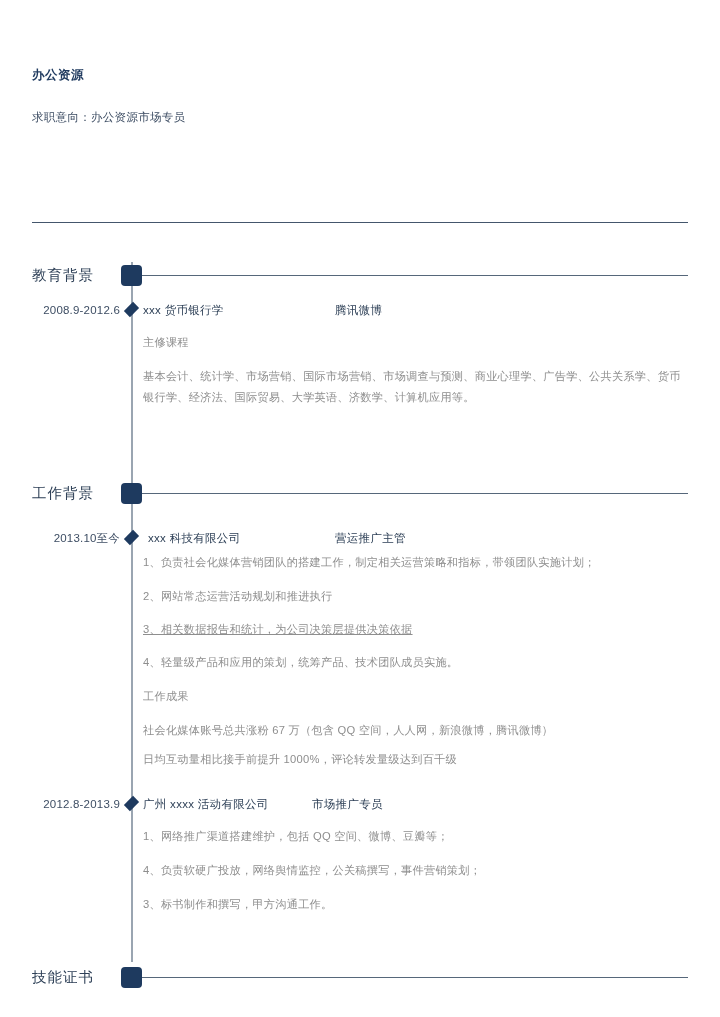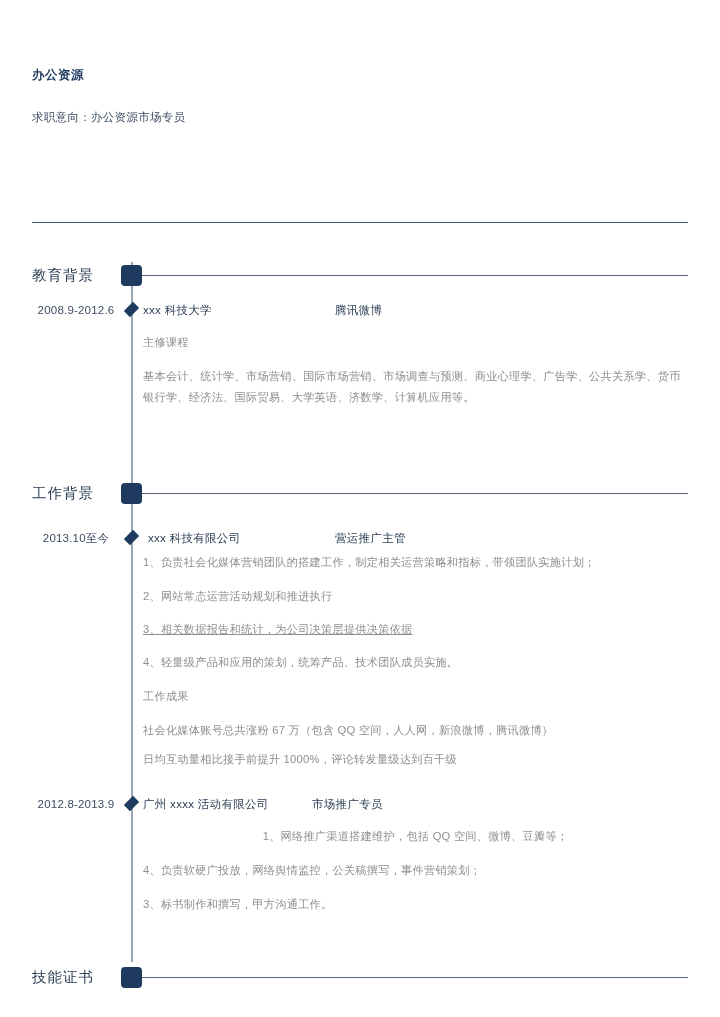--- a/index.html
+++ b/index.html
@@ -108,21 +108,21 @@
     position: absolute;
     left: 0;
     width: 720px;
     height: 20px;
   }
   .entry-date {
     position: absolute;
     top: 0;
     left: 32px;
     width: 88px;
-    text-align: center;
+    text-align: right;
     font-size: 11.5px;
     color: #3d4d63;
     line-height: 20px;
     white-space: nowrap;
     letter-spacing: 0.2px;
   }
   .entry-diamond {
     position: absolute;
     left: 125px;
     top: 3px;
@@ -180,21 +180,21 @@
 
   <div id="content-root">
       <div class="section-head" style="top: 226px;">
         <div class="section-title">教育背景</div>
         <div class="section-marker"></div>
         <div class="section-rule"></div>
       </div>
       <div class="entry-row" style="top: 264px;">
         <div class="entry-date">2008.9-2012.6</div>
         <div class="entry-diamond"></div>
-        <div class="entry-org" style="left: 143px;">xxx 科技大学</div>
+        <div class="entry-org" style="left: 143px;">xxx 货币银行学</div>
         <div class="entry-role" style="left: 335px;">腾讯微博</div>
       </div>
       <div class="body-line wrap" style="top: 296px;">主修课程</div>
       <div class="body-line wrap" style="top: 330px;">基本会计、统计学、市场营销、国际市场营销、市场调查与预测、商业心理学、广告学、公共关系学、货币银行学、经济法、国际贸易、大学英语、济数学、计算机应用等。</div>
       <div class="section-head" style="top: 444px; padding-left: 32px;">
         <div class="section-title">工作背景</div>
         <div class="section-marker"></div>
         <div class="section-rule"></div>
       </div>
       <div class="entry-row" style="top: 492px;">
@@ -209,21 +209,21 @@
       <div class="body-line wrap" style="top: 616px;">4、轻量级产品和应用的策划，统筹产品、技术团队成员实施。</div>
       <div class="body-line wrap" style="top: 650px;">工作成果</div>
       <div class="body-line wrap" style="top: 684px;">社会化媒体账号总共涨粉 67 万（包含 QQ 空间，人人网，新浪微博，腾讯微博）</div>
       <div class="body-line wrap" style="top: 713px;">日均互动量相比接手前提升 1000%，评论转发量级达到百千级</div>
       <div class="entry-row" style="top: 758px;">
         <div class="entry-date">2012.8-2013.9</div>
         <div class="entry-diamond"></div>
         <div class="entry-org" style="left: 143px;">广州 xxxx 活动有限公司</div>
         <div class="entry-role" style="left: 312px;">市场推广专员</div>
       </div>
-      <div class="body-line wrap" style="top: 790px; text-align: center;">1、网络推广渠道搭建维护，包括 QQ 空间、微博、豆瓣等；</div>
+      <div class="body-line wrap" style="top: 790px;">1、网络推广渠道搭建维护，包括 QQ 空间、微博、豆瓣等；</div>
       <div class="body-line wrap" style="top: 824px;">4、负责软硬广投放，网络舆情监控，公关稿撰写，事件营销策划；</div>
       <div class="body-line wrap" style="top: 858px;">3、标书制作和撰写，甲方沟通工作。</div>
       <div class="section-head" style="top: 928px;">
         <div class="section-title">技能证书</div>
         <div class="section-marker"></div>
         <div class="section-rule"></div>
       </div>
     </div>
 
 </div>

